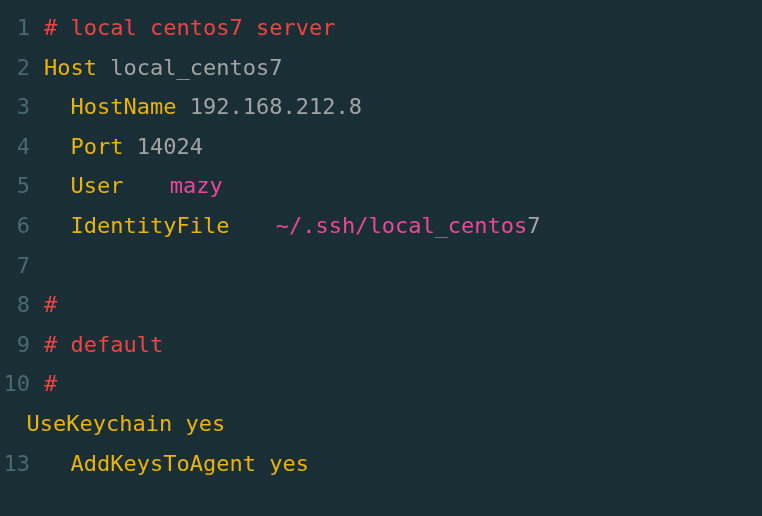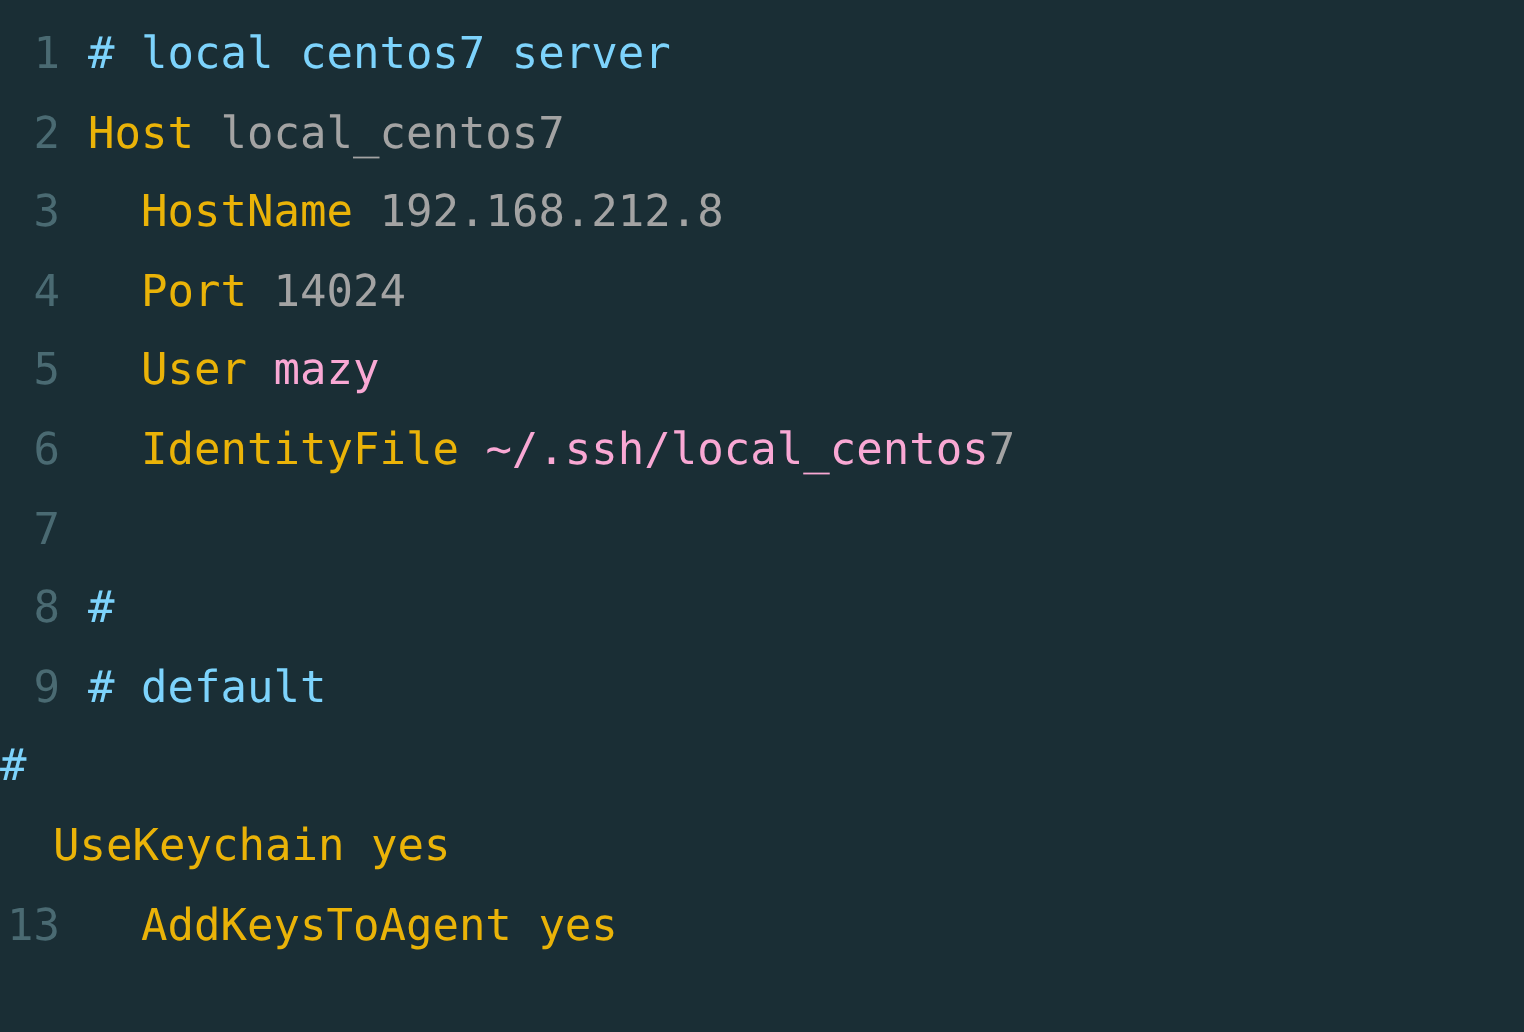--- a/index.html
+++ b/index.html
@@ -21,36 +21,36 @@
       color: #4a6a72;
       width: 44px;
       text-align: right;
       padding-right: 14px;
       user-select: none;
       flex-shrink: 0;
     }
     .code {
       flex: 1;
     }
-    .comment { color: #7dd3fc; }
+    .comment { color: #ef4444; }
     .keyword { color: #eab308; }
     .string-pink { color: #a3a3a3; }
     .string-teal { color: #eab308; }
-    .text-gray { color: #f9a8d4; }
+    .text-gray { color: #ec4899; margin-left: 33px; }
     .asterisk { color: #7fd8c4; }
   </style>
 </head>
 <body>
 
 <div id="editor">
     <div class="line"><span class="lineno">1</span><span class="code"><span class="comment"># local centos7 server</span></span></div>
     <div class="line"><span class="lineno">2</span><span class="code"><span class="keyword">Host </span><span class="string-pink">local_centos7</span></span></div>
     <div class="line"><span class="lineno">3</span><span class="code"><span>  </span><span class="keyword">HostName </span><span class="string-pink">192.168.212.8</span></span></div>
     <div class="line"><span class="lineno">4</span><span class="code"><span>  </span><span class="keyword">Port </span><span class="string-pink">14024</span></span></div>
     <div class="line"><span class="lineno">5</span><span class="code"><span>  </span><span class="keyword">User </span><span class="text-gray">mazy</span></span></div>
     <div class="line"><span class="lineno">6</span><span class="code"><span>  </span><span class="keyword">IdentityFile </span><span class="text-gray">~/.ssh/local_centos</span><span class="string-pink">7</span></span></div>
     <div class="line"><span class="lineno">7</span><span class="code"><span></span></span></div>
     <div class="line"><span class="lineno">8</span><span class="code"><span class="comment">#</span></span></div>
     <div class="line"><span class="lineno">9</span><span class="code"><span class="comment"># default</span></span></div>
-    <div class="line"><span class="code"><span class="comment">#</span></span></div>
+    <div class="line"><span class="lineno">10</span><span class="code"><span class="comment">#</span></span></div>
     <div class="line"><span class="code"><span>  </span><span class="keyword">UseKeychain </span><span class="string-teal">yes</span></span></div>
     <div class="line"><span class="lineno">13</span><span class="code"><span>  </span><span class="keyword">AddKeysToAgent </span><span class="string-teal">yes</span></span></div>
   </div>
 
 </body></html>

